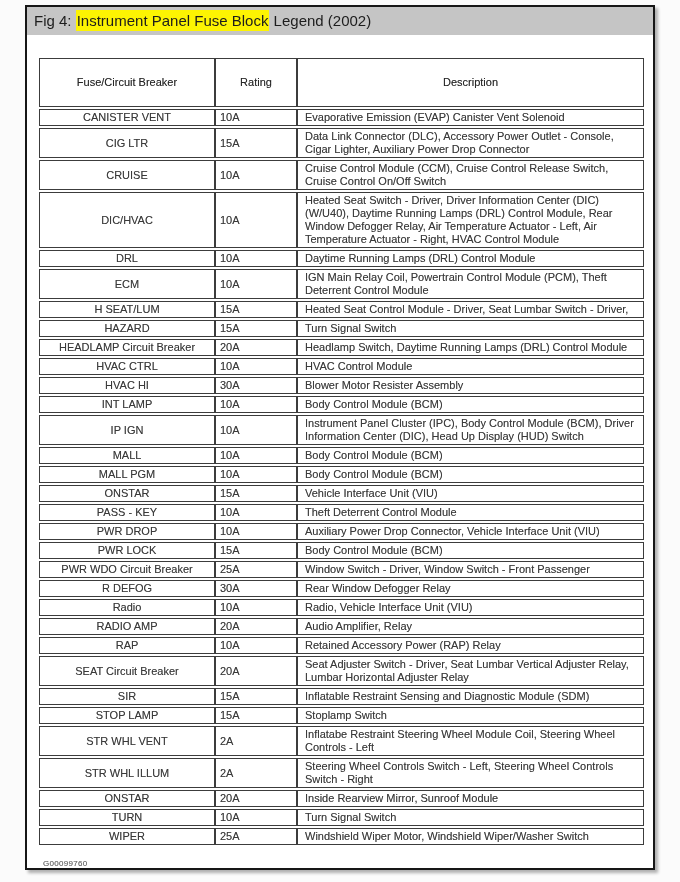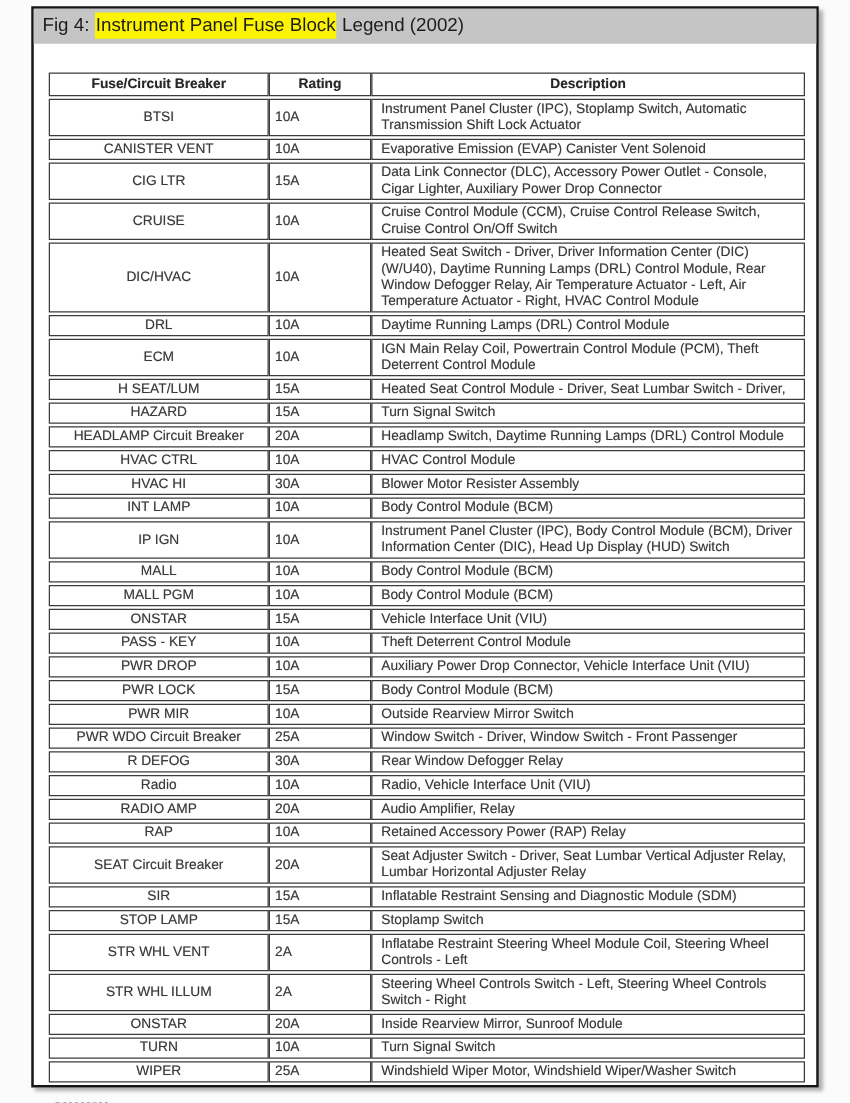--- a/index.html
+++ b/index.html
@@ -45,24 +45,24 @@
     color: #3a3a3a;
     text-shadow: 0 0 0.6px rgba(80,80,80,0.55);
   }
   .fuse-table th, .fuse-table td {
     border: 1px solid #3c3c3c;
     padding: 1px 4px;
     line-height: 13px;
     vertical-align: middle;
   }
   .fuse-table th {
-    font-weight: bold;
+    font-weight: normal;
     text-align: center;
     color: #262626;
-    padding: 2px 4px;
+    padding: 17px 4px;
     margin-top: 20px;
   }
   .fuse-table th:nth-child(1), .fuse-table td:nth-child(1) { width: 166px; text-align: center; }
   .fuse-table th:nth-child(2), .fuse-table td:nth-child(2) { width: 72px;  }
   .fuse-table td:nth-child(3) { text-align: left; padding-left: 7px; padding-right: 6px; }
   .figure-id {
     margin: 12px 0 0 16px;
     font-size: 8px;
     color: #6a6a6a;
     letter-spacing: 0.3px;
@@ -80,25 +80,20 @@
     <table class="fuse-table">
       <thead>
         <tr>
           <th>Fuse/Circuit Breaker</th>
           <th>Rating</th>
           <th>Description</th>
         </tr>
       </thead>
       <tbody id="fuse-rows">
           <tr>
-            <td>BTSI</td>
-            <td>10A</td>
-            <td>Instrument Panel Cluster (IPC), Stoplamp Switch, Automatic Transmission Shift Lock Actuator</td>
-          </tr>
-          <tr>
             <td>CANISTER VENT</td>
             <td>10A</td>
             <td>Evaporative Emission (EVAP) Canister Vent Solenoid</td>
           </tr>
           <tr>
             <td>CIG LTR</td>
             <td>15A</td>
             <td>Data Link Connector (DLC), Accessory Power Outlet - Console, Cigar Lighter, Auxiliary Power Drop Connector</td>
           </tr>
           <tr>
@@ -180,25 +175,20 @@
             <td>PWR DROP</td>
             <td>10A</td>
             <td>Auxiliary Power Drop Connector, Vehicle Interface Unit (VIU)</td>
           </tr>
           <tr>
             <td>PWR LOCK</td>
             <td>15A</td>
             <td>Body Control Module (BCM)</td>
           </tr>
           <tr>
-            <td>PWR MIR</td>
-            <td>10A</td>
-            <td>Outside Rearview Mirror Switch</td>
-          </tr>
-          <tr>
             <td>PWR WDO Circuit Breaker</td>
             <td>25A</td>
             <td>Window Switch - Driver, Window Switch - Front Passenger</td>
           </tr>
           <tr>
             <td>R DEFOG</td>
             <td>30A</td>
             <td>Rear Window Defogger Relay</td>
           </tr>
           <tr>

